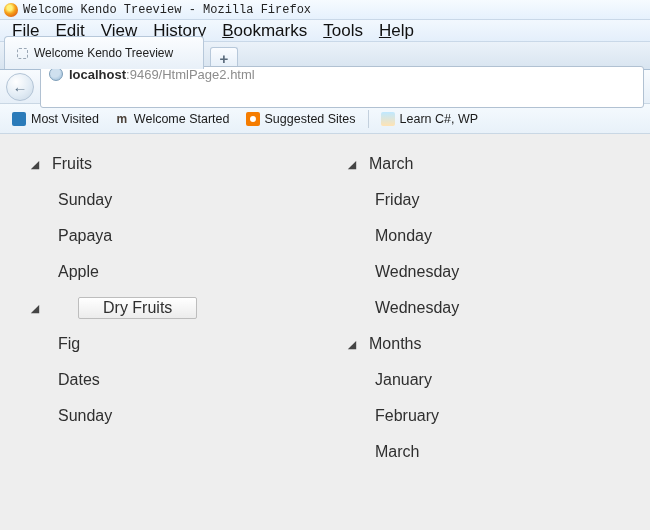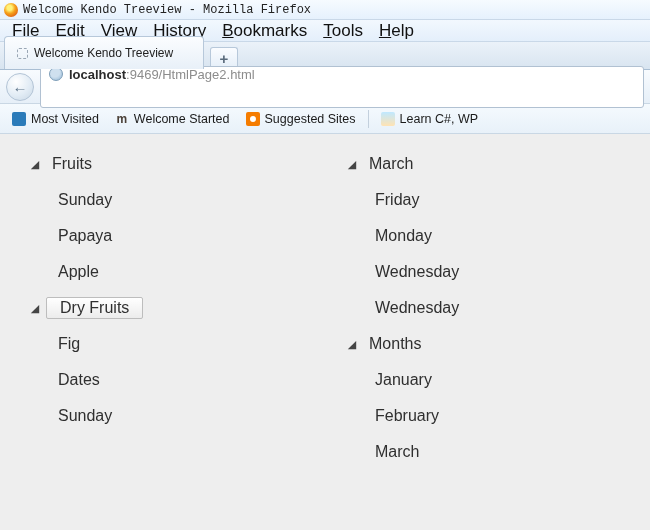--- a/index.html
+++ b/index.html
@@ -128,21 +128,22 @@
     .tv-toggle {
       width: 14px; display: inline-flex; justify-content: center;
       font-size: 11px; color: #444; margin-right: 4px;
     }
     .tv-indent1 { padding-left: 20px; }
     .tv-indent2 { padding-left: 44px; }
     .tv-label { padding: 2px 6px; border-radius: 2px; }
     .tv-label.selected {
       background: linear-gradient(#ffffff,#ececec);
       border: 1px solid #bdbdbd;
-      padding: 1px 13px;
+      padding: 1px 24px;
+      margin-left: 32px;
     }
   </style>
 </head>
 <body>
 
 <div class="titlebar">
   <span class="ff-logo"></span>
   <span class="win-title">Welcome Kendo Treeview - Mozilla Firefox</span>
 </div>
 

